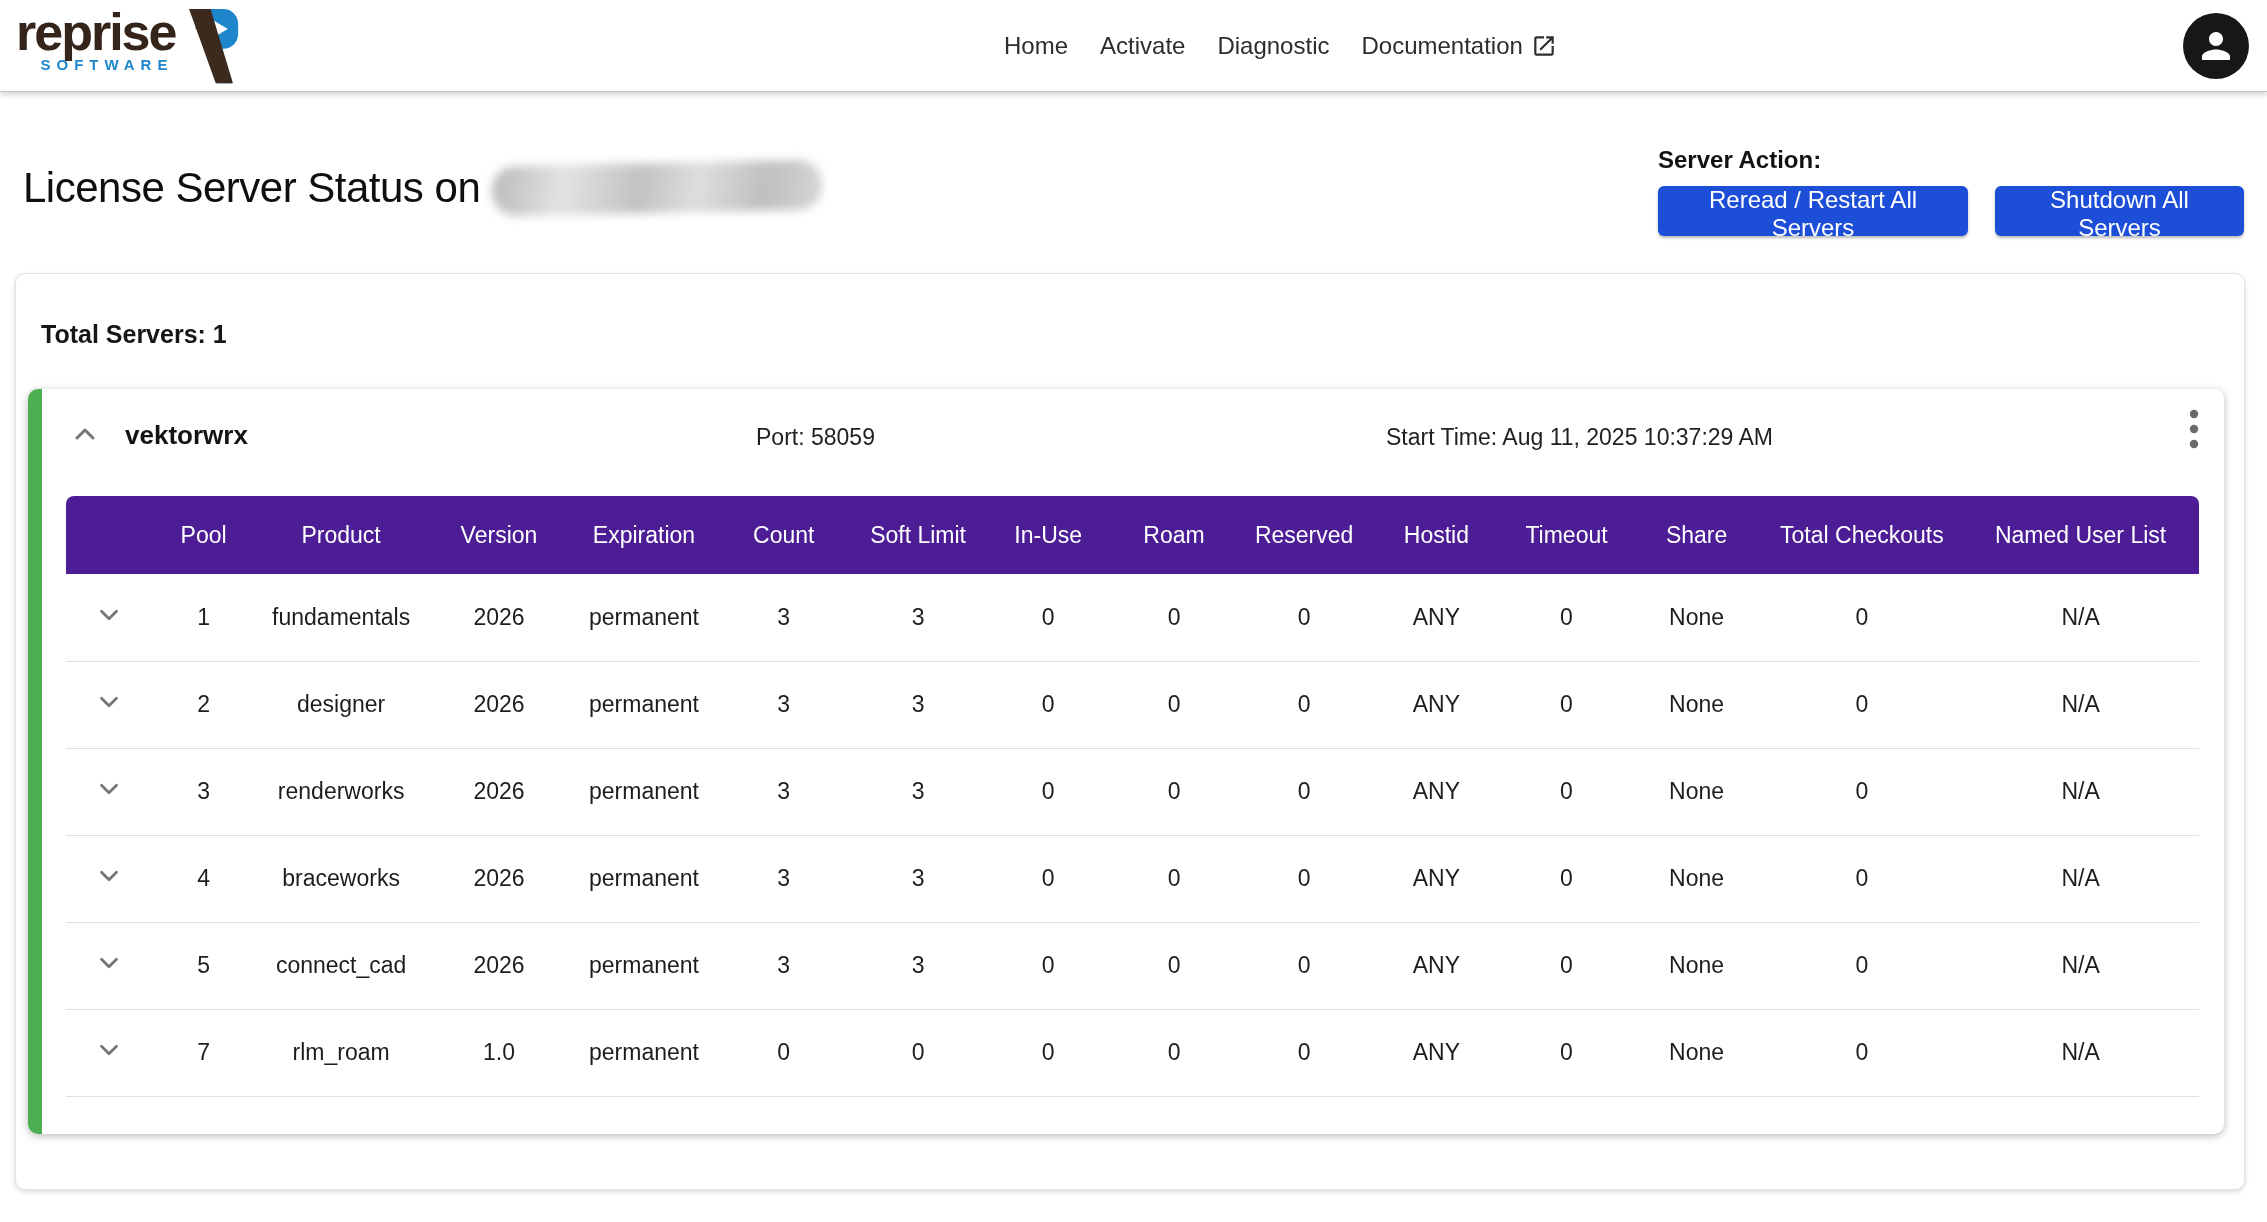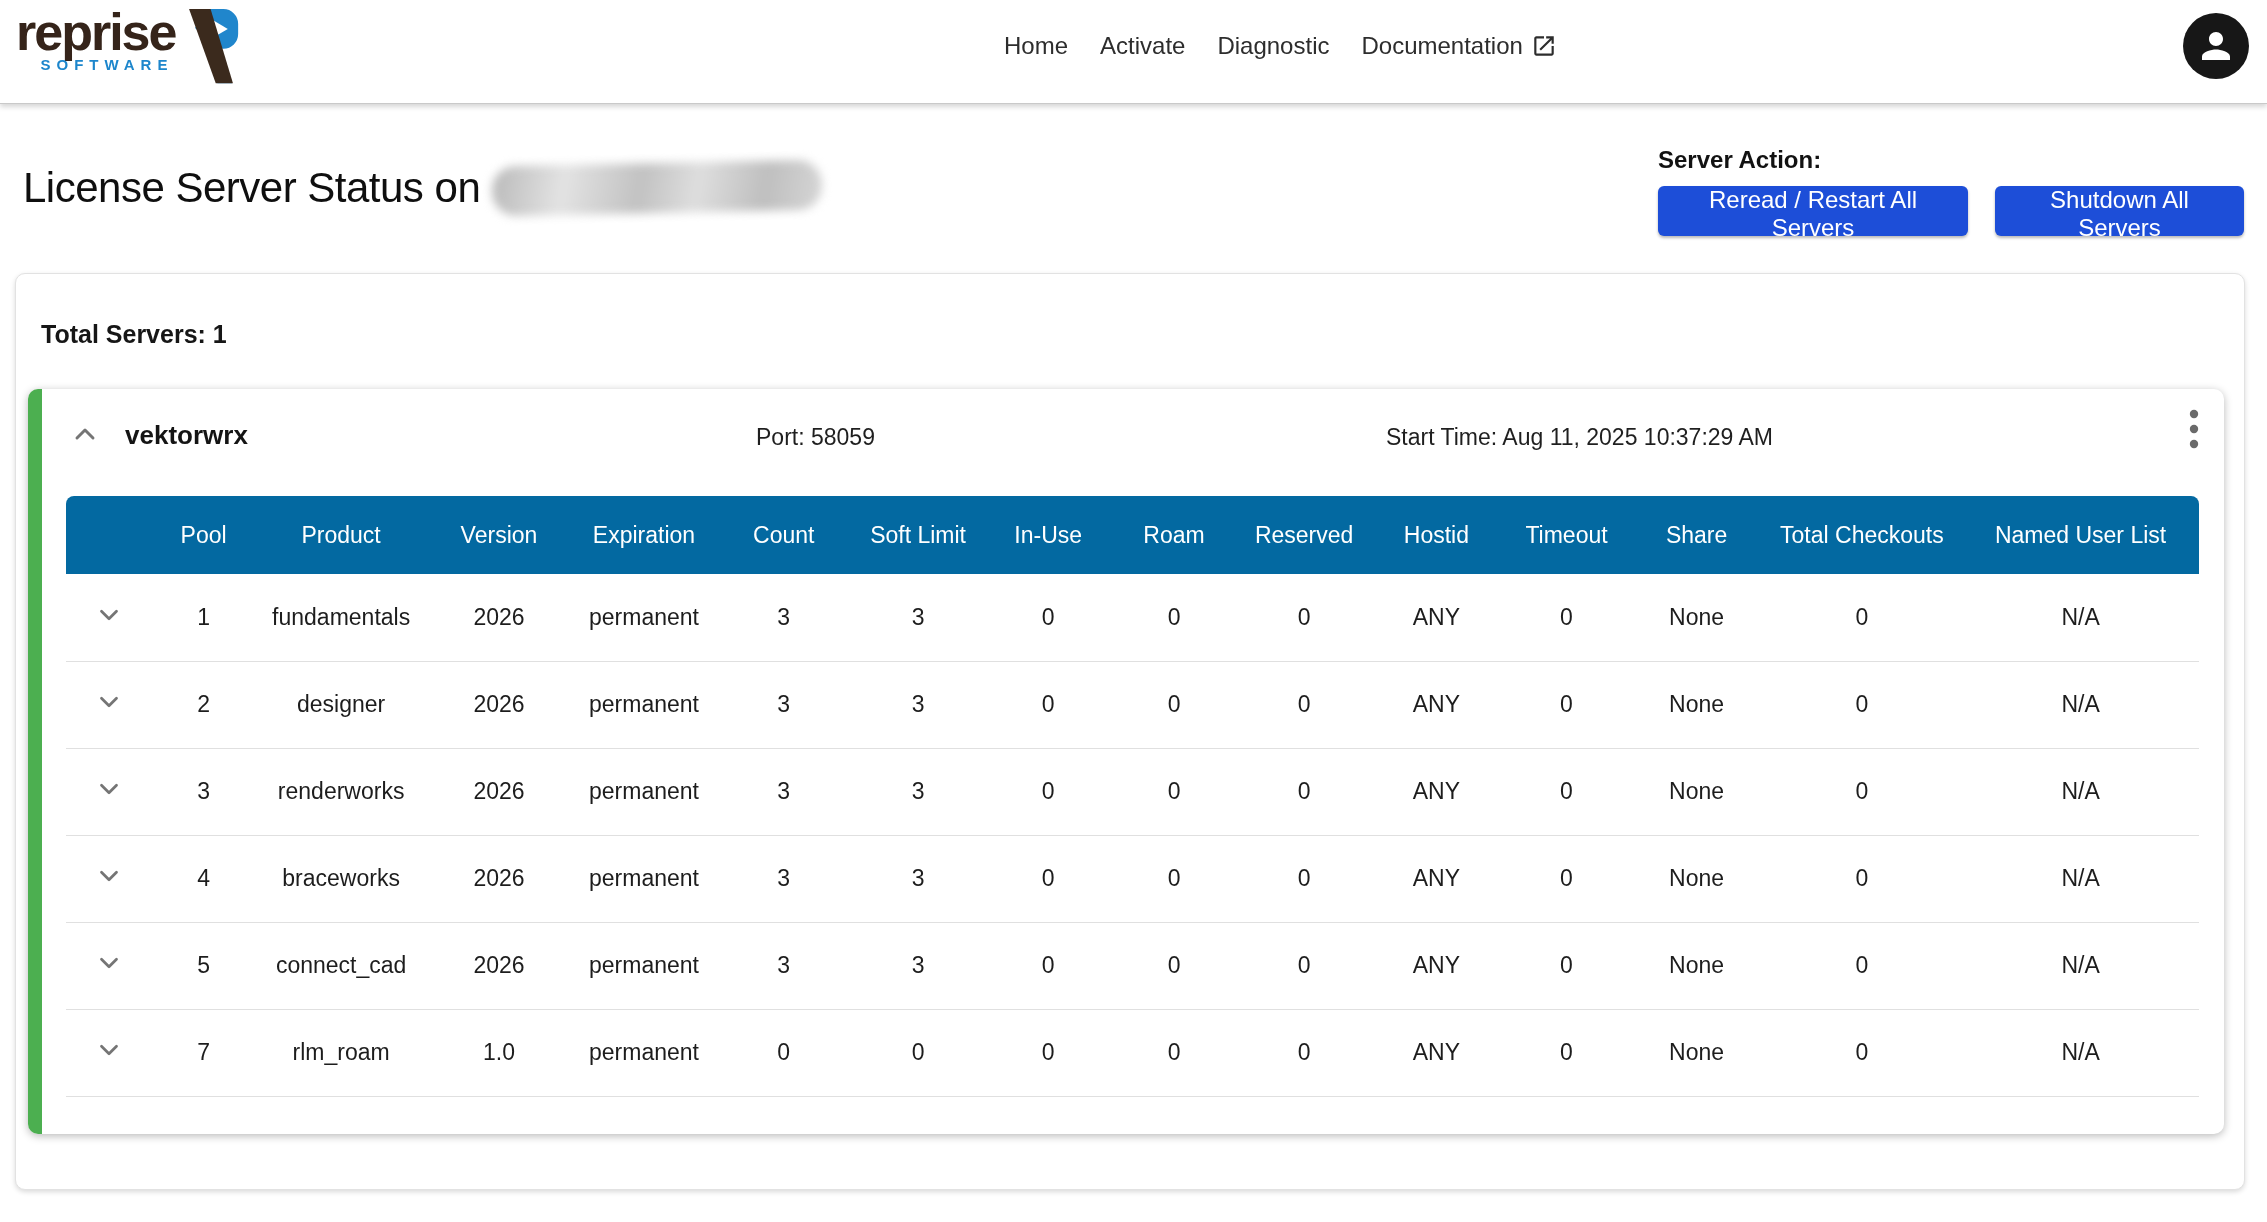--- a/index.html
+++ b/index.html
@@ -6,21 +6,21 @@
   html,body { margin:0; padding:0; background:#ffffff; }
   body {
     font-family: "Liberation Sans", sans-serif;
     width: 2267px; height: 1222px;
     position: relative;
     color: #1e1e1e;
   }
 
   
   .topbar {
-    position: absolute; top:0; left:0; width:2267px; height:104px;
+    position: absolute; top:0; left:0; width:2267px; height:92px;
     background:#fff;
     border-bottom:1px solid #c9c9c9;
     box-shadow: 0 3px 5px rgba(0,0,0,0.16);
     z-index: 10;
   }
   .logo { position:absolute; left:16px; top:6px; display:flex; align-items:flex-start; cursor:pointer; }
   .logo-text { display:flex; flex-direction:column; }
   .logo-word {
     font-size:52px; font-weight:700; letter-spacing:-2px;
     color:#35241a; line-height:52px;
@@ -112,21 +112,21 @@
     background:none; border:none; padding:0; cursor:pointer;
     display:flex; align-items:center; justify-content:center;
   }
 
   
   table.pools {
     position:absolute; left:38px; top:107px; width:2133px;
     border-collapse:collapse; table-layout:fixed;
   }
   table.pools thead th {
-    height:78px; background:#0369a1; color:#ffffff;
+    height:78px; background:#4c1d95; color:#ffffff;
     font-size:23px; font-weight:400; padding:0 4px;
   }
   table.pools thead th:first-child { border-top-left-radius:8px; }
   table.pools thead th:last-child  { border-top-right-radius:8px; }
   table.pools tbody td {
     height:87px; border-bottom:1px solid #e0e0e0;
     font-size:23px; color:#1d1d1d; text-align:center;
     vertical-align:middle; padding:0 4px;
   }
   .row-expand {

